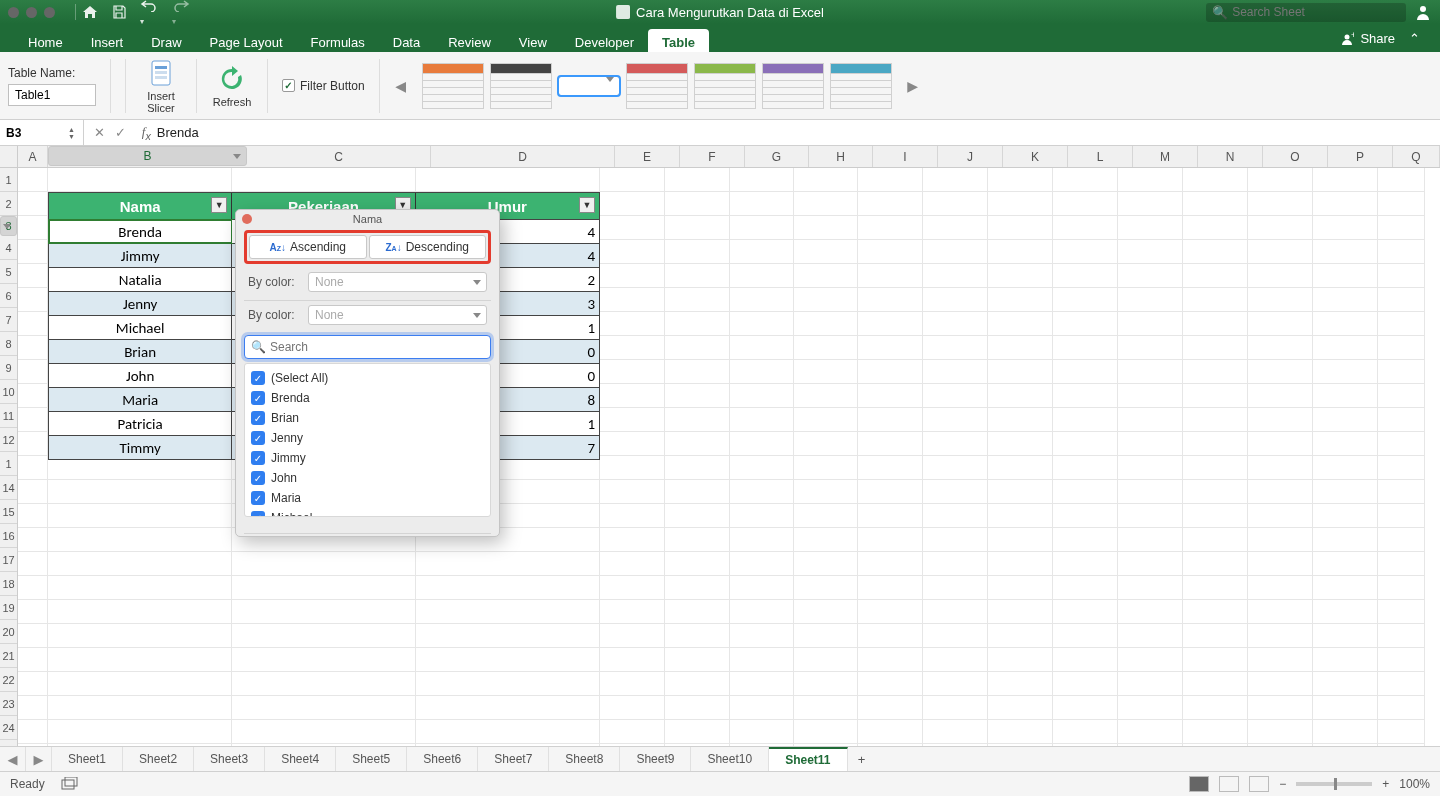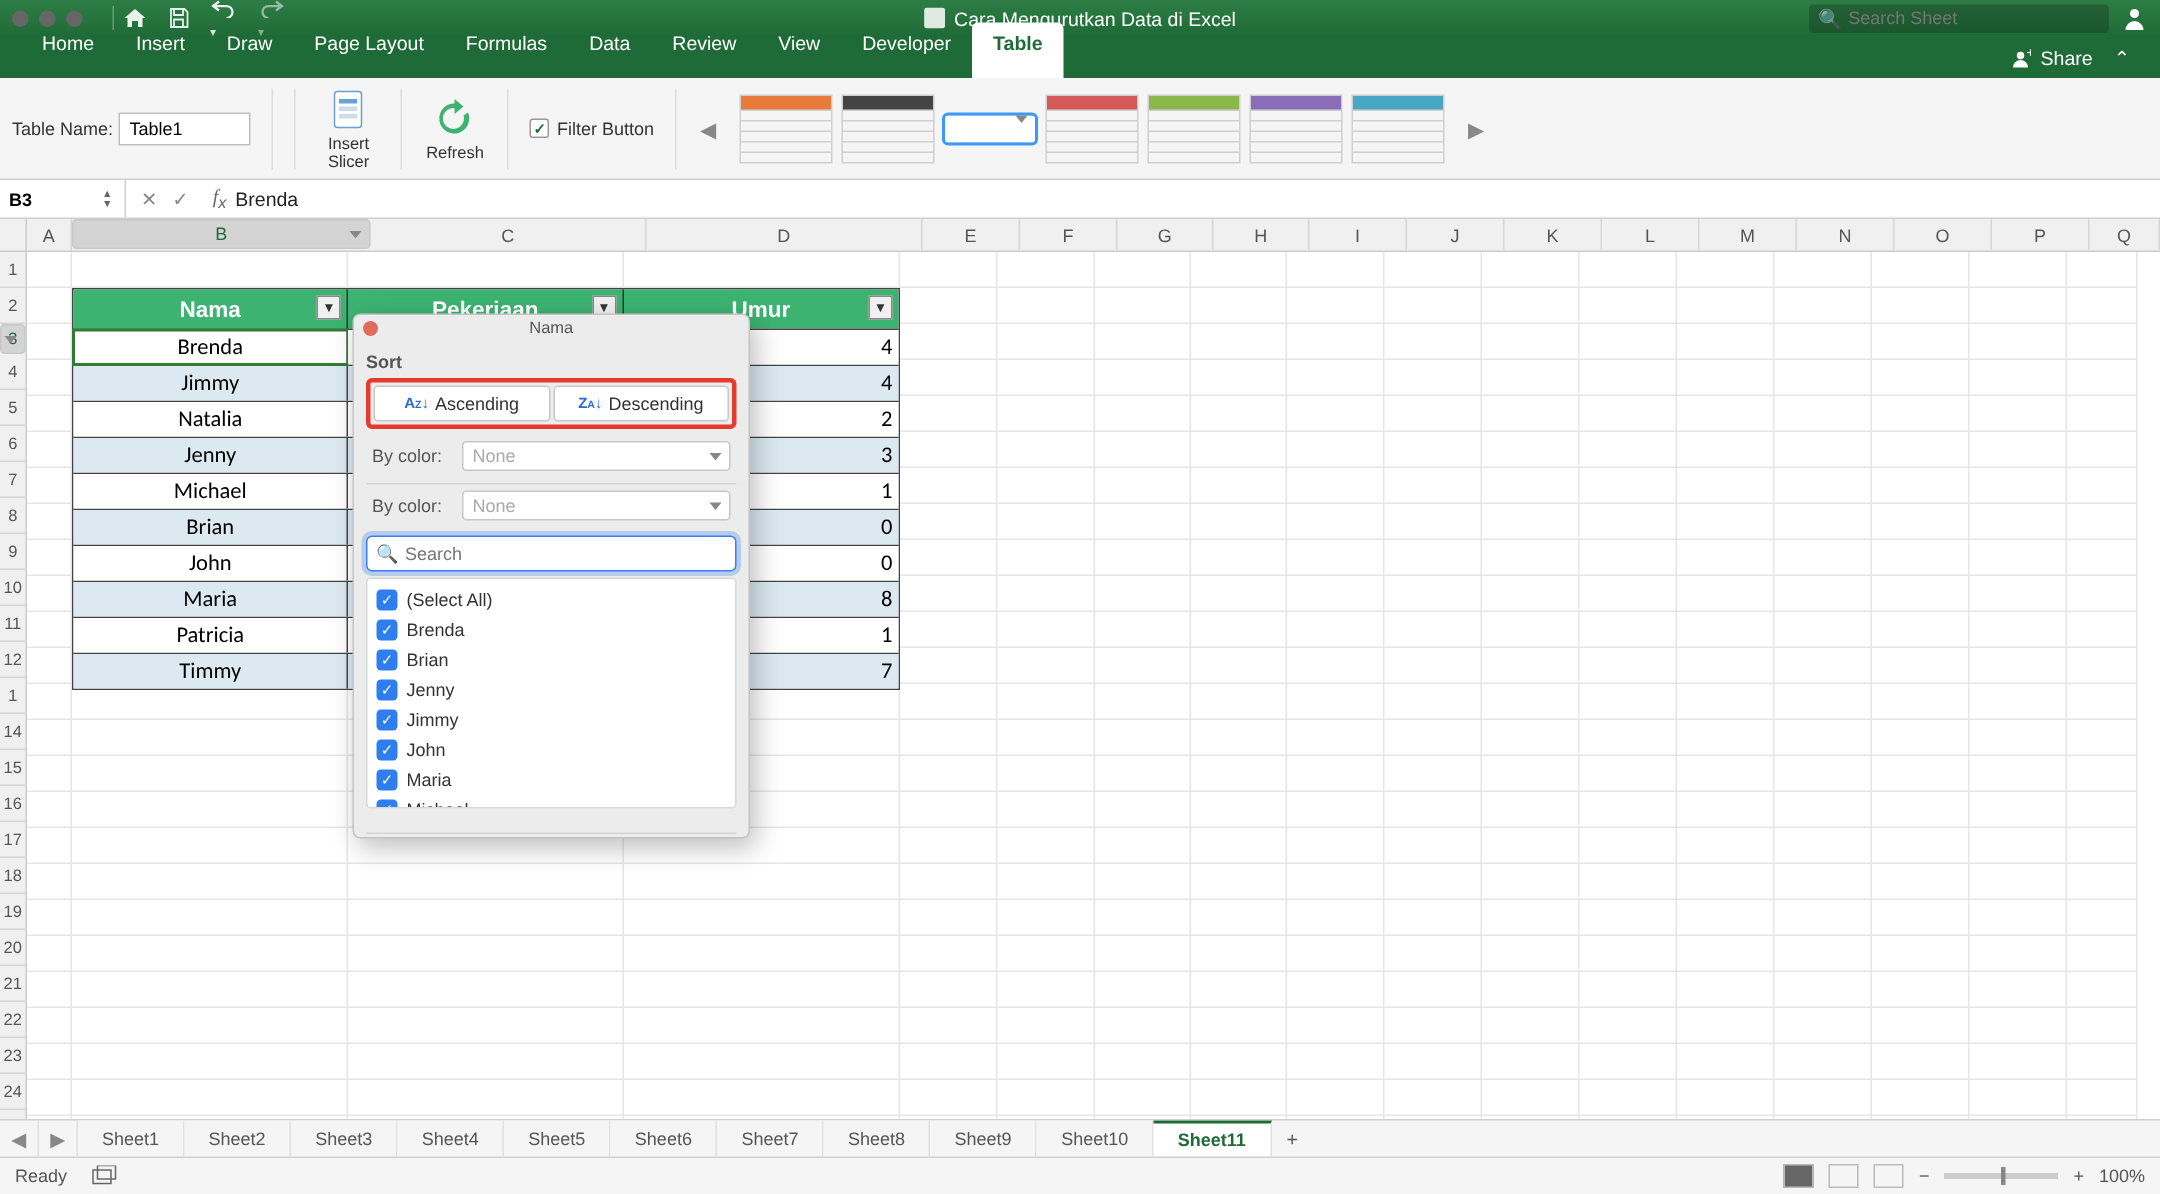--- a/index.html
+++ b/index.html
@@ -12,31 +12,31 @@
 .mac-divider{ width:1px; height:16px; background:rgba(255,255,255,.3); margin:0 6px;}
 .quick-icons{ display:flex; gap:14px; align-items:center; }
 .quick-icons span{ cursor:pointer; opacity:.9;}
 .title-center{ position:absolute; left:50%; transform:translateX(-50%); display:flex; align-items:center; gap:6px; font-size:13px;}
 .title-right{ margin-left:auto; display:flex; align-items:center; gap:8px;}
 .search-sheet{ background:rgba(0,0,0,.2); border-radius:3px; padding:2px 6px; display:flex; align-items:center; gap:4px; width:200px; color:rgba(255,255,255,.6);}
 .search-sheet input{ background:transparent; border:none; outline:none; color:#fff; font-size:12px; width:150px;}
 
 
 .tabs-row{ height:28px; background:#1f6b37; display:flex; align-items:flex-end; padding:0 14px; color:#fff; }
-.rtab{ padding:6px 14px 16px; font-size:13px; cursor:pointer; }
+.rtab{ padding:6px 14px 2px; font-size:13px; cursor:pointer; }
 .rtab.active{ background:#fff; color:#1f6b37; border-radius:4px 4px 0 0; font-weight:600;}
 .share-cell{ margin-left:auto; display:flex; align-items:center; gap:6px; padding:0 6px 6px;}
 
 
 .ribbon{ height:68px; background:#f5f5f5; border-bottom:1px solid #d0d0d0; display:flex; align-items:center; padding:4px 8px; gap:14px; overflow:hidden;}
 .ribbon-group{ display:flex; flex-direction:column; gap:4px; justify-content:center;}
 .rib-sep{ width:1px; height:54px; background:#ddd; }
 .tiny-btn{ display:flex; align-items:center; gap:5px; font-size:12px; color:#333; white-space:nowrap;}
 .tiny-btn .ico{ width:16px; height:16px; background:#bbb; border-radius:2px;}
-.table-name-box{ display:flex; flex-direction:row; gap:4px;align-items:center;}
+.table-name-box{ display:flex; flex-direction:column; gap:4px;}
 .table-name-box label{ font-size:12px; color:#333;}
 .table-name-box input{ width:88px; height:22px; border:1px solid #bfbfbf; padding:2px 6px; font-size:12px; background:#fff;}
 .big-btn{ display:flex; flex-direction:column; align-items:center; gap:2px; font-size:11px; color:#333; width:42px;}
 .big-btn .bigico{ width:30px; height:30px;}
 .chk-col{ display:flex; flex-direction:column; gap:4px;}
 .chk{ display:flex; align-items:center; gap:5px; font-size:12px; color:#333; white-space:nowrap;}
 .chk .box{ width:13px; height:13px; border:1px solid #999; border-radius:2px; background:#fff; display:flex; align-items:center; justify-content:center; color:#1f6b37; font-size:10px; font-weight:bold;}
 .chk.checked .box::after{ content:"✓";}
 .style-gallery{ display:flex; align-items:center; gap:6px;}
 .style-thumb{ width:62px; height:46px; border:1px solid #d0d0d0; display:flex; flex-direction:column;}
@@ -900,21 +900,20 @@
         </div>
       </div>
   </div>
 </div>
 
 <div class="popup">
   <div class="pop-title">
     <span class="close-dot"></span>
     <span>Nama</span>
   </div>
-  <div class="section-lbl">Sort</div>
   <div class="sort-btns">
     <div class="sort-btn">
         <span class="sort-ico">A<span style="font-size:7px">Z</span>↓</span>
         <span>Ascending</span>
       </div>
     <div class="sort-btn">
         <span class="sort-ico">Z<span style="font-size:7px">A</span>↓</span>
         <span>Descending</span>
       </div>
   </div>

